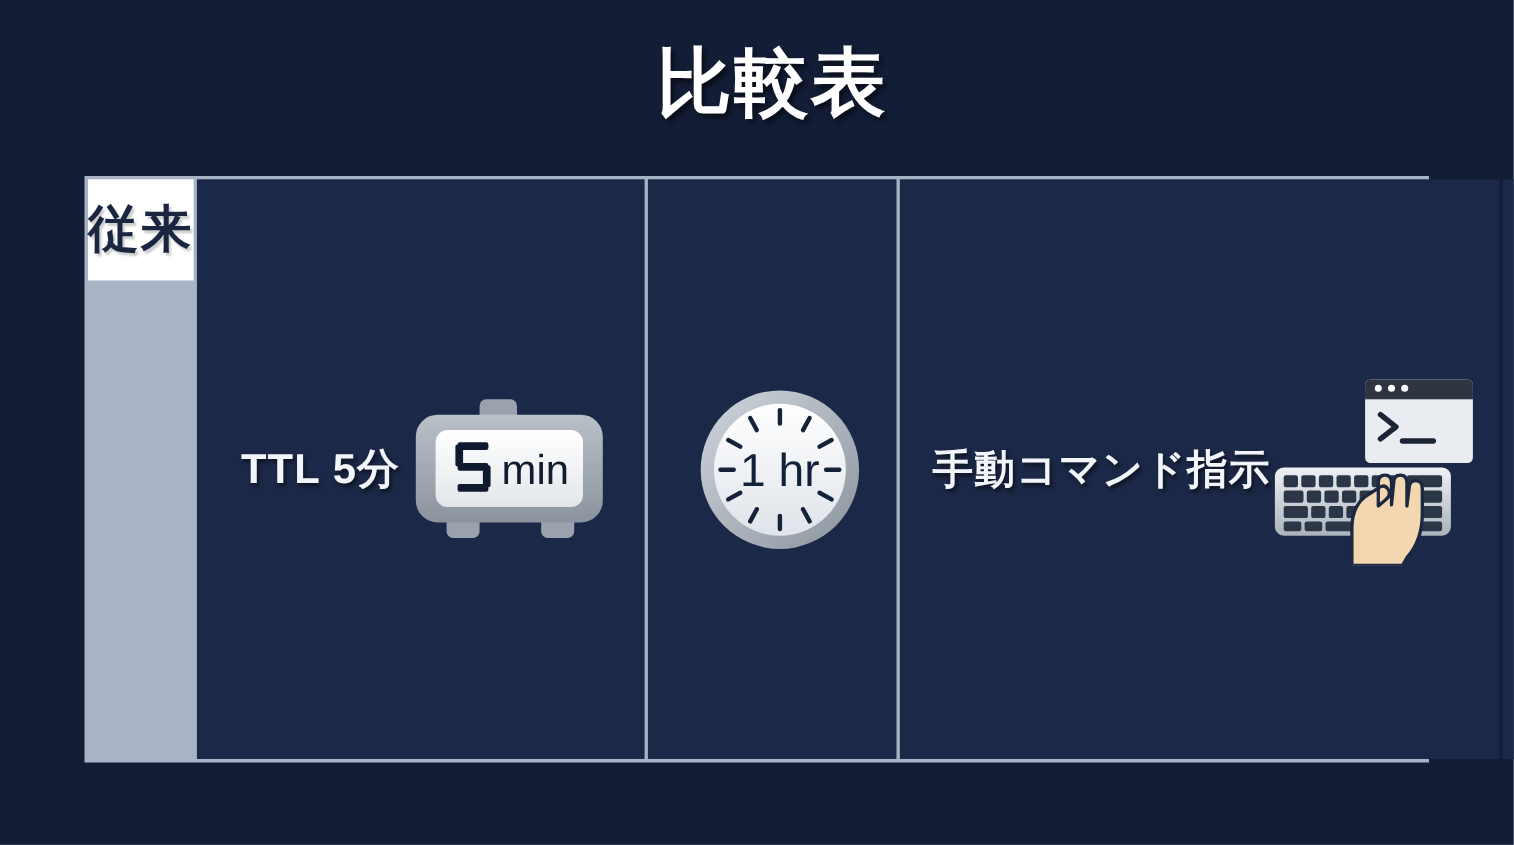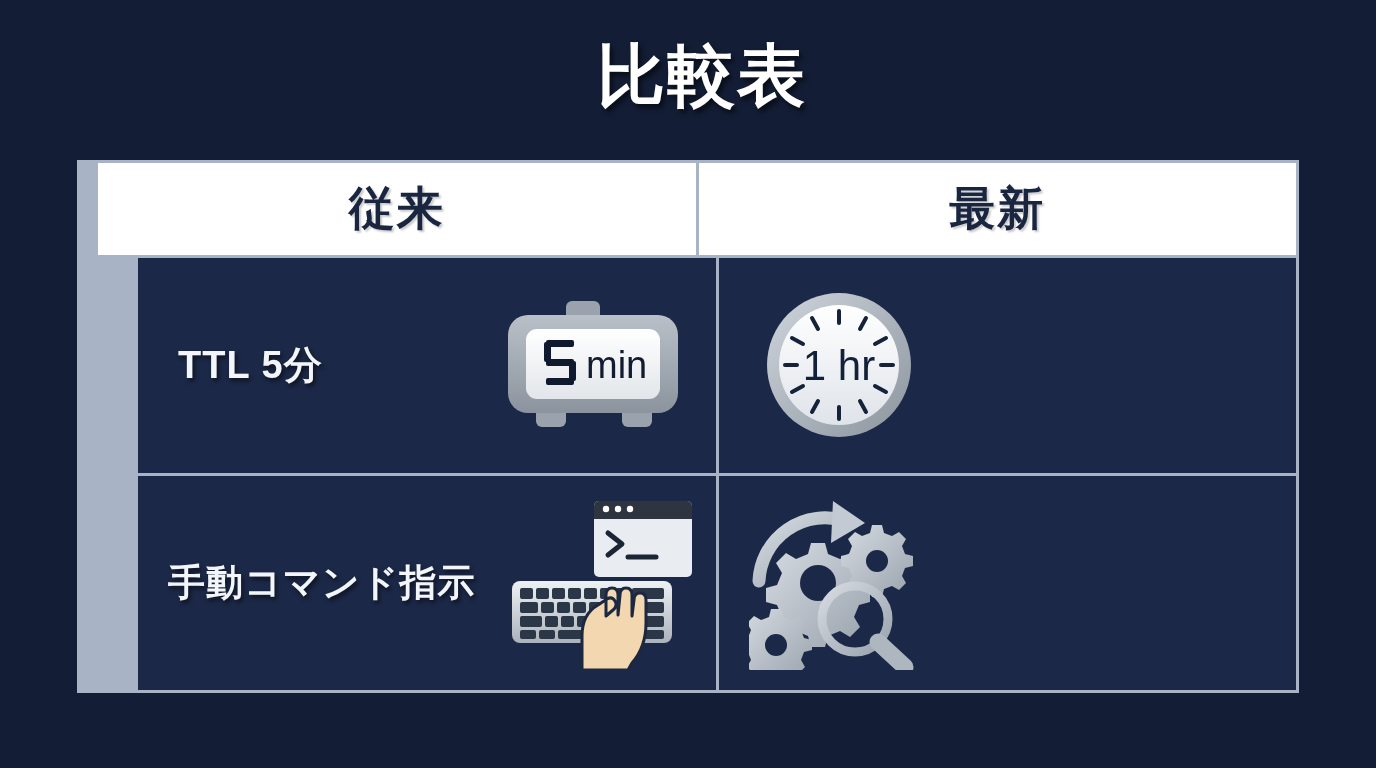--- a/index.html
+++ b/index.html
@@ -33,25 +33,23 @@
   }
 
   
   .comparison-table {
     position: absolute;
     left: 77px;
     top: 160px;
     width: 1222px;
     height: 533px;
     display: flex;
-    flex-direction: column;
     border: 3px solid #a8b3c6;
     background: #a8b3c6;
     gap: 3px;
-    padding-left: 18px;
   }
 
   .table-header-row {
     display: flex;
     height: 92px;
     gap: 3px;
     flex: 0 0 auto;
   }
 
   .header-cell {
@@ -67,21 +65,20 @@
     font-weight: 700;
     color: #1a2540;
     letter-spacing: 2px;
     text-shadow: 2px 2px 2px rgba(0,0,0,0.20);
   }
 
   .table-body-row {
     display: flex;
     gap: 3px;
     flex: 1 1 0;
-    margin-left: 40px;
   }
 
   .body-cell {
     flex: 1 1 0;
     background: #1c2847;
     display: flex;
     align-items: center;
     justify-content: space-between;
     padding: 0 26px 0 40px;
     position: relative;
@@ -112,23 +109,20 @@
 </head>
 <body>
 
 <div class="slide-title">比較表</div>
 
 <div class="comparison-table">
 
   <div class="table-header-row">
     <div class="header-cell">
       <span class="header-text">従来</span>
-    </div>
-    <div class="header-cell">
-      <span class="header-text">最新</span>
     </div>
   </div>
 
   <div class="table-body-row row1">
 
     <div class="body-cell">
       <span class="cell-label">TTL 5分</span>
 
       <span class="cell-icon">
         <svg width="196" height="140" viewBox="0 0 196 140">

